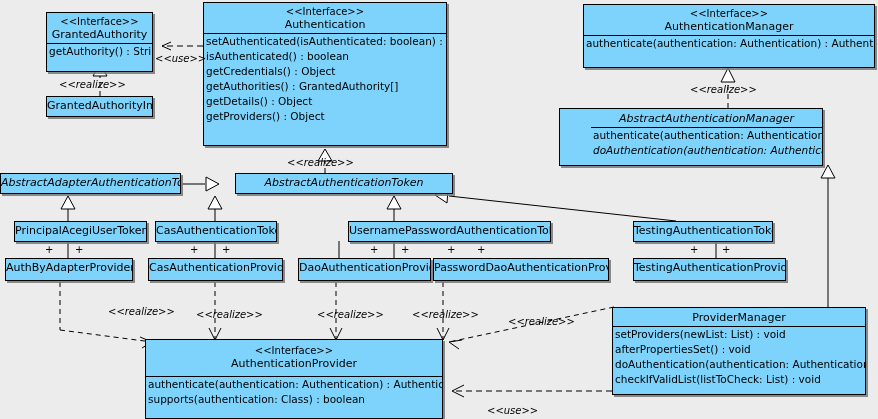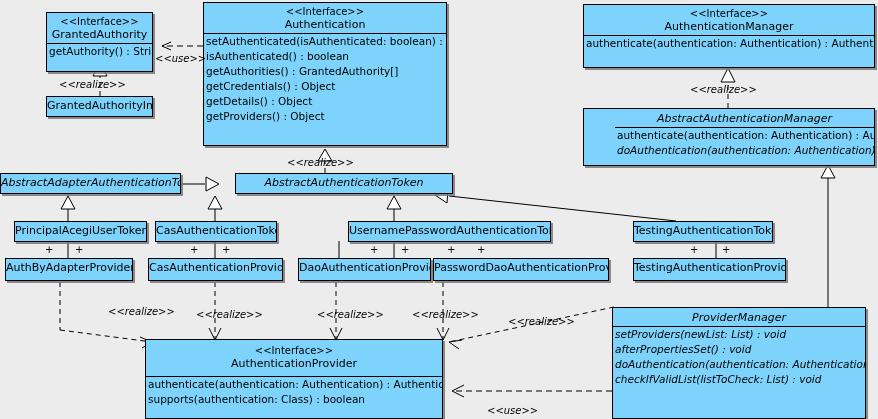--- a/index.html
+++ b/index.html
@@ -141,39 +141,39 @@
 
   <div class="uml" style="left:203px;top:2px;width:244px;height:144px;">
     <div class="hdr">
       <div class="stereo">&lt;&lt;Interface&gt;&gt;</div>
       <div class="cname">Authentication</div>
     </div>
     <div class="sep"></div>
     <div class="members">
       <div class="m">setAuthenticated(isAuthenticated: boolean) : void</div>
       <div class="m">isAuthenticated() : boolean</div>
+      <div class="m">getCredentials() : Object</div>
       <div class="m">getAuthorities() : GrantedAuthority[]</div>
-      <div class="m">getCredentials() : Object</div>
       <div class="m">getDetails() : Object</div>
       <div class="m">getProviders() : Object</div>
     </div>
   </div>
 
   <div class="uml" style="left:583px;top:4px;width:292px;height:64px;">
     <div class="hdr">
       <div class="stereo">&lt;&lt;Interface&gt;&gt;</div>
       <div class="cname">AuthenticationManager</div>
     </div>
     <div class="sep"></div>
     <div class="members">
       <div class="m">authenticate(authentication: Authentication) : Authentication</div>
     </div>
   </div>
 
-  <div class="uml" style="left:583px;top:108px;width:292px;height:58px;padding-left:31px;">
+  <div class="uml" style="left:559px;top:108px;width:264px;height:58px;padding-left:31px;">
     <div class="hdr" style="padding-top:3px;">
       <div class="cname abs">AbstractAuthenticationManager</div>
     </div>
     <div class="sep"></div>
     <div class="members">
       <div class="m">authenticate(authentication: Authentication) : Authentication</div>
       <div class="m abs">doAuthentication(authentication: Authentication) : Authentication</div>
     </div>
   </div>
 
@@ -226,21 +226,21 @@
       <div class="stereo">&lt;&lt;Interface&gt;&gt;</div>
       <div class="cname">AuthenticationProvider</div>
     </div>
     <div class="sep" style="margin-top:4px;"></div>
     <div class="members">
       <div class="m">authenticate(authentication: Authentication) : Authentication</div>
       <div class="m">supports(authentication: Class) : boolean</div>
     </div>
   </div>
 
-  <div class="uml" style="left:612px;top:307px;width:254px;height:112px;font-style:italic;">
+  <div class="uml" style="left:612px;top:307px;width:254px;height:88px;">
     <div class="hdr" style="padding-top:3px;">
       <div class="cname">ProviderManager</div>
     </div>
     <div class="sep"></div>
     <div class="members">
       <div class="m">setProviders(newList: List) : void</div>
       <div class="m">afterPropertiesSet() : void</div>
       <div class="m">doAuthentication(authentication: Authentication) : Authentication</div>
       <div class="m">checkIfValidList(listToCheck: List) : void</div>
     </div>

